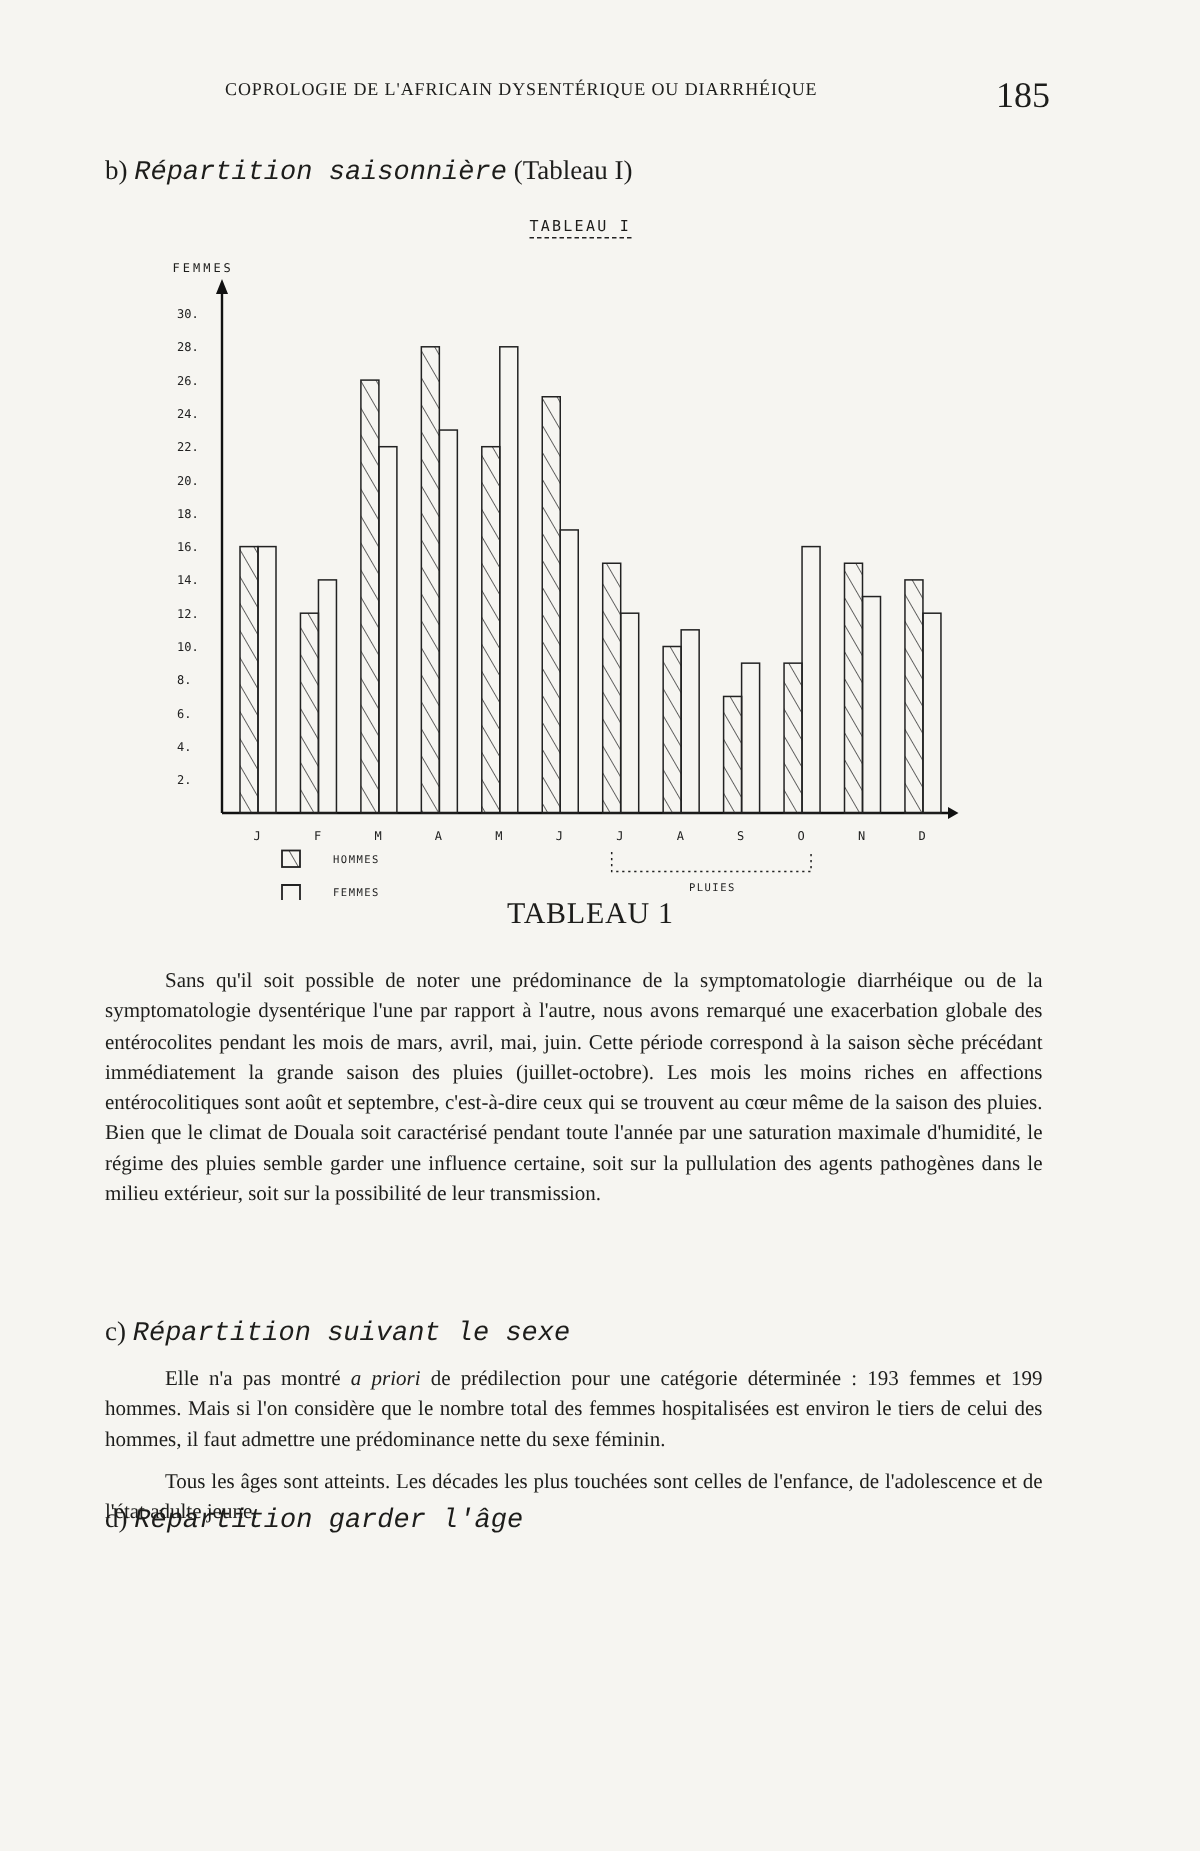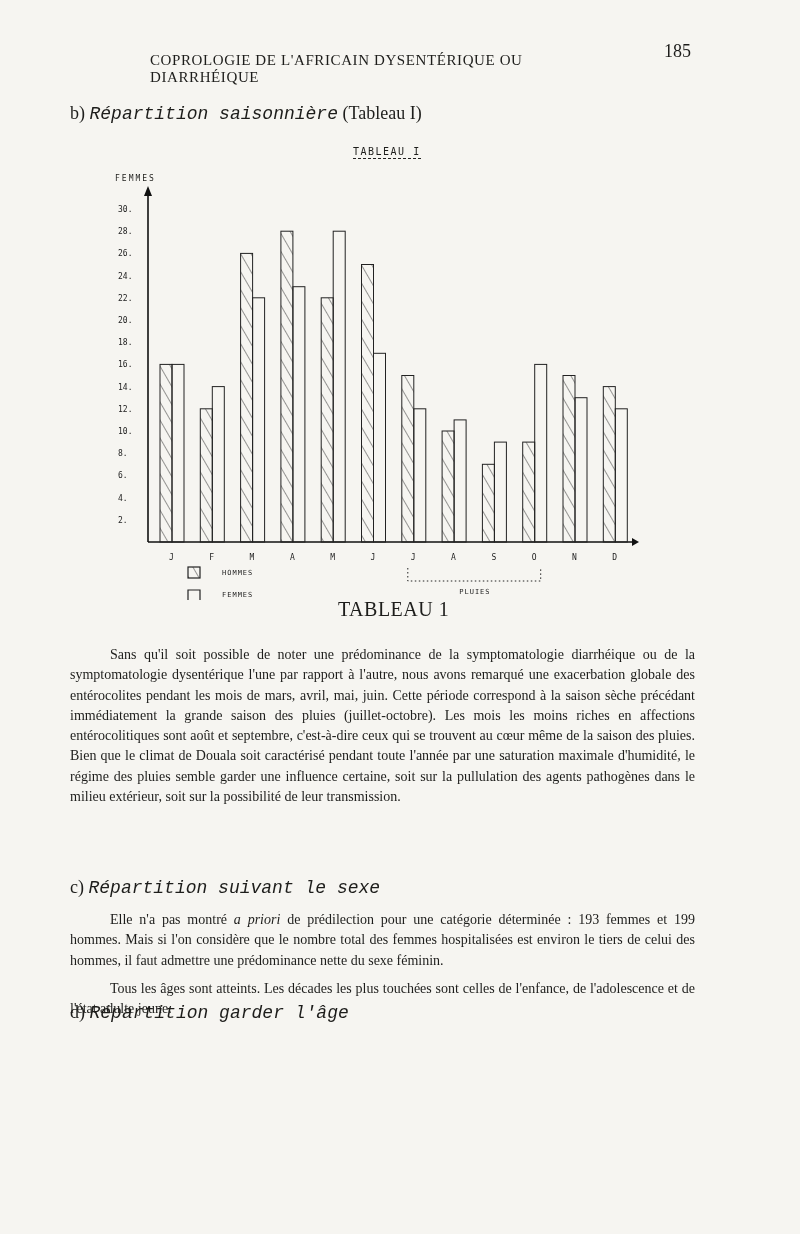--- a/index.html
+++ b/index.html
@@ -7,24 +7,24 @@
     width: 800px; height: 1234px;
     background: #f6f5f1;
     color: #1d1d1b;
     font-family: "Liberation Serif", "DejaVu Serif", serif;
     position: relative;
     overflow: hidden;
   }
   .abs { position: absolute; }
   .running-head {
     left: 150px; top: 52px; width: 470px;
-    font-size: 15px; letter-spacing: 0.6px;
+    font-size: 12px; letter-spacing: 0.6px;
     font-variant: small-caps; text-transform: uppercase;
   }
-  .page-number { left: 664px; top: 41px; font-size: 18px; }
+  .page-number { left: 664px; top: 51px; font-size: 24px; }
   .section-heading { left: 70px; font-size: 18px; }
   .section-heading .it { font-style: italic; font-family: Liberation Mono, monospace; }
   .body-text {
     left: 70px; width: 625px; font-size: 14px; line-height: 20.3px;
     text-align: justify;
   }
   .body-text p { margin: 0; text-indent: 40px; }
   .body-text .it { font-style: italic; }
 
   .chart-title-small {

